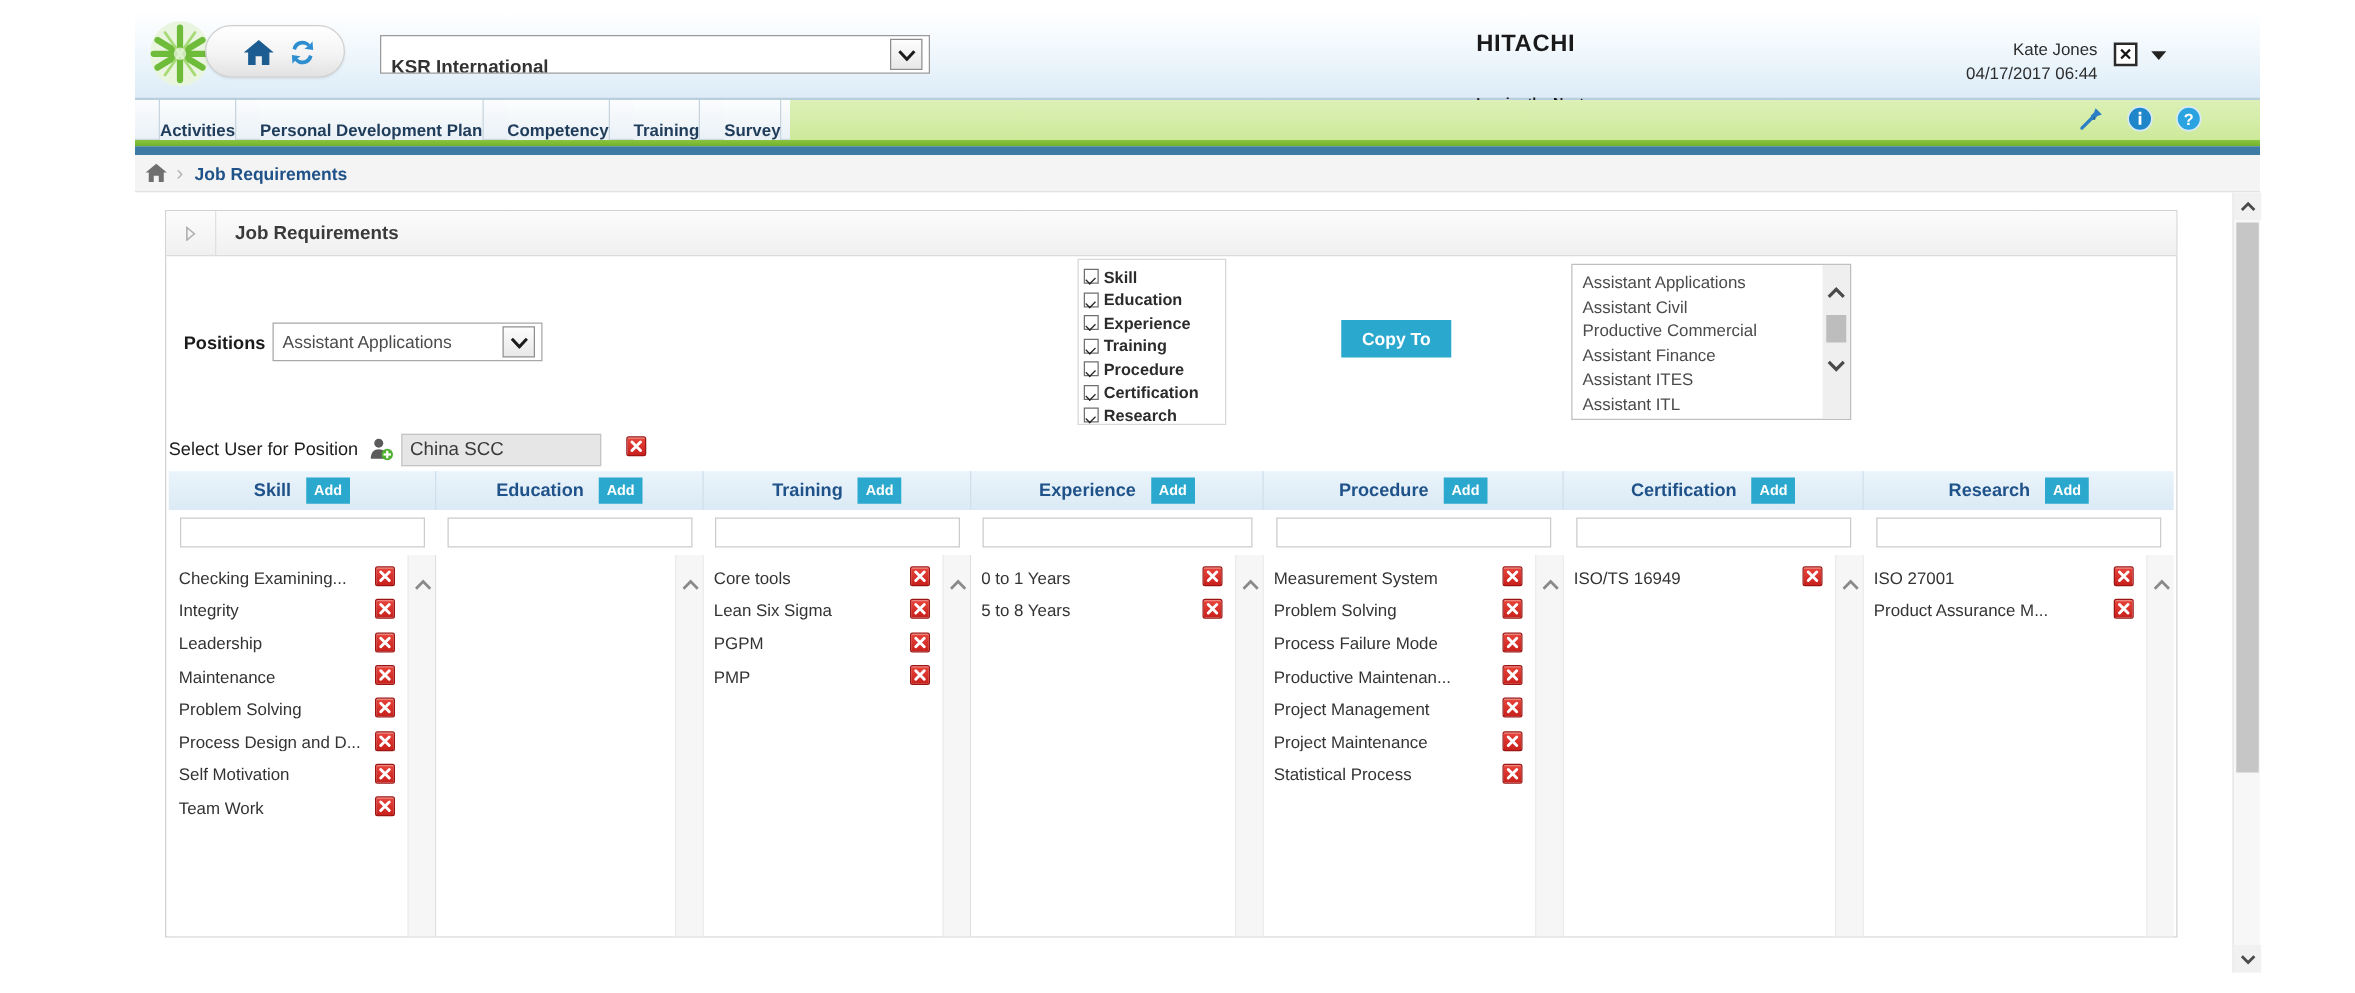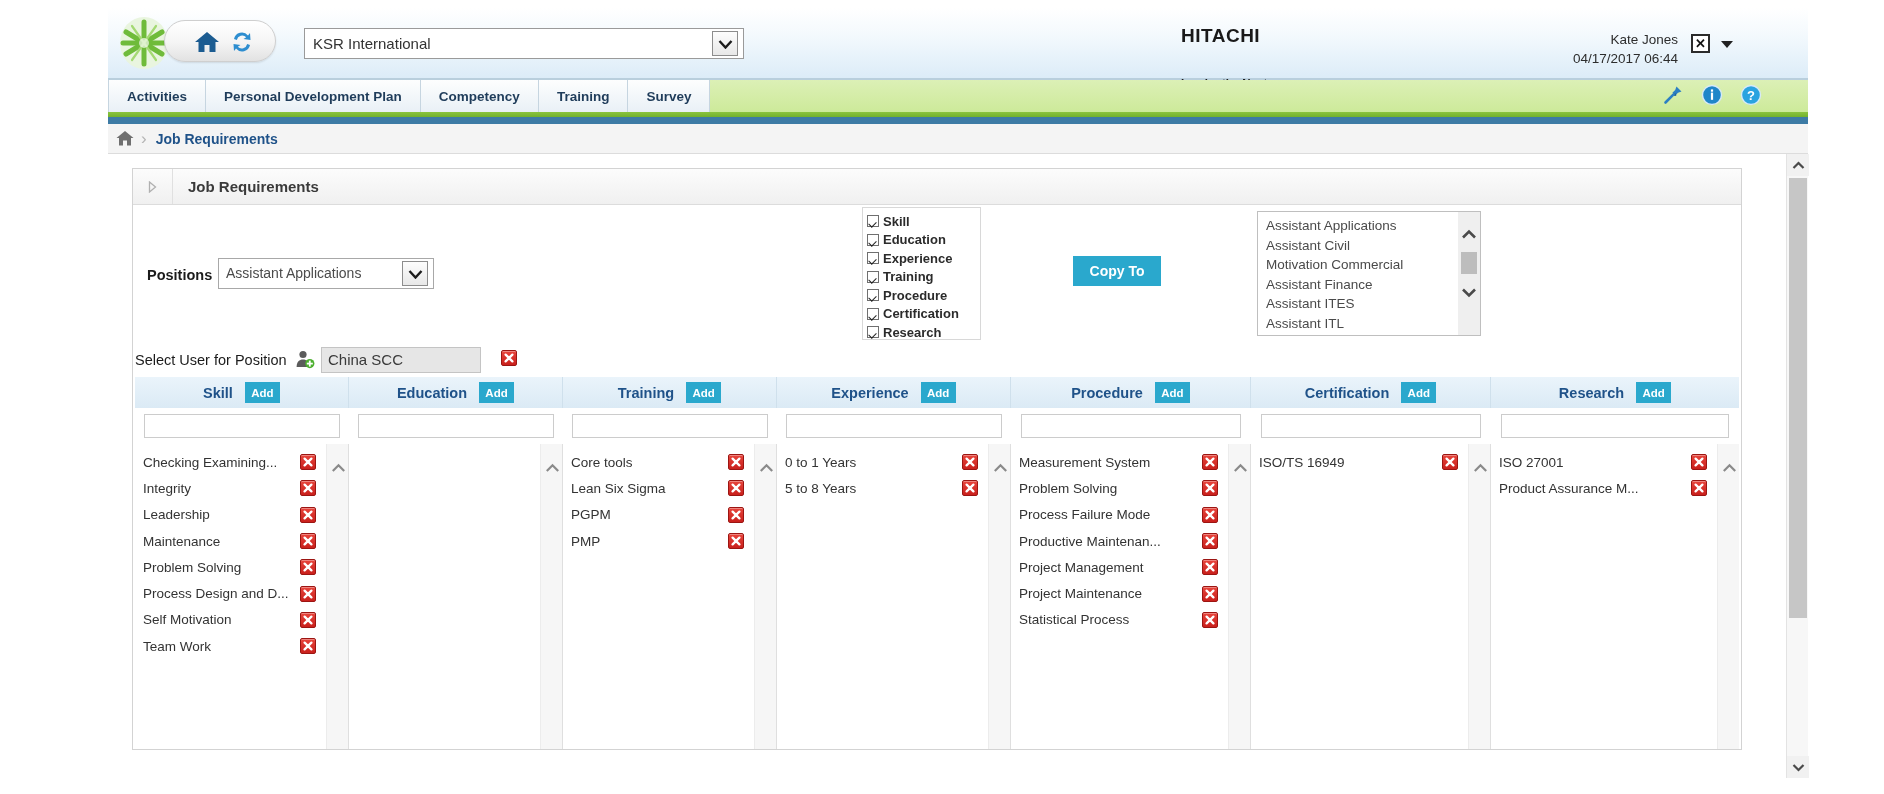--- a/index.html
+++ b/index.html
@@ -47,23 +47,23 @@
   .home-icon { position: absolute; left: 86px; top: 22px; width: 26px; height: 24px; }
   .refresh-icon { position: absolute; left: 122px; top: 22px; width: 24px; height: 24px; }
 
   .org-select {
     position: absolute; left: 196px; top: 20px;
     width: 440px; height: 31px;
     background: #ffffff;
     border: 1px solid #9a9a9a;
     font-family: "Liberation Sans", sans-serif;
     font-size: 15px; color: #333;
-    padding: 0 34px 0 8px;
+    padding: 10px 34px 0 8px;
     line-height: 29px;
-    overflow: hidden; white-space: nowrap;
+    overflow: hidden; white-space: nowrap; font-weight: bold;
   }
   .org-arrow {
     position: absolute; left: 604px; top: 23px;
     width: 26px; height: 25px;
     background: linear-gradient(to bottom,#fdfdfd,#e8e8e8);
     border: 1px solid #8d8d8d;
     display: flex; align-items: center; justify-content: center;
   }
   .org-arrow svg { display: block; }
 
@@ -132,26 +132,27 @@
   
   .navbar {
     position: absolute; left: 0; top: 72px;
     width: 1700px; height: 32px;
     background: linear-gradient(to bottom,#fbfcfd,#eaf1f7);
     border-bottom: 1px solid #cbd9e3;
   }
   .tabs { position: absolute; left: 0; top: 0; height: 32px; display: flex; }
   .tab {
     position: relative;
-    height: 32px; padding: 0 18px;
-    display: flex; align-items: center;
+    height: 32px; padding: 0 0;
+    display: flex; align-items: flex-end;
     font-size: 13.5px; font-weight: bold; color: #1f3c5a;
     border-right: 1px solid #c6d5e0;
     background: linear-gradient(to bottom,#fdfefe,#e9f0f6);
     cursor: pointer;
+    margin-left: 19px;
   }
   .tab:first-child { border-left: 1px solid #c6d5e0; }
   .nav-green {
     position: absolute; left: 524px; top: 0;
     width: 1176px; height: 32px;
     background: linear-gradient(to bottom,#dcf0b6,#cdea9a);
   }
   .nav-icons {
     position: absolute; right: 46px; top: 4px;
     display: flex; gap: 17px; align-items: center;
@@ -590,21 +591,21 @@
             <span class="chk-label">Research</span>
           </label>
         </div>
 
         <div class="copy-to">Copy To</div>
 
         <div class="copy-list">
           <div class="cl-items">
             <div class="cl-item">Assistant Applications</div>
             <div class="cl-item">Assistant Civil</div>
-            <div class="cl-item">Motivation Commercial</div>
+            <div class="cl-item">Productive Commercial</div>
             <div class="cl-item">Assistant Finance</div>
             <div class="cl-item">Assistant ITES</div>
             <div class="cl-item">Assistant ITL</div>
           </div>
           <div class="cl-scroll">
             <div class="cl-up">
               <svg width="16" height="11" viewBox="0 0 16 11">
                   <path d="M2 8.5 L8 2.5 L14 8.5" fill="none" stroke="#4a4a4a" stroke-width="2.6"></path>
                 </svg>
             </div>

